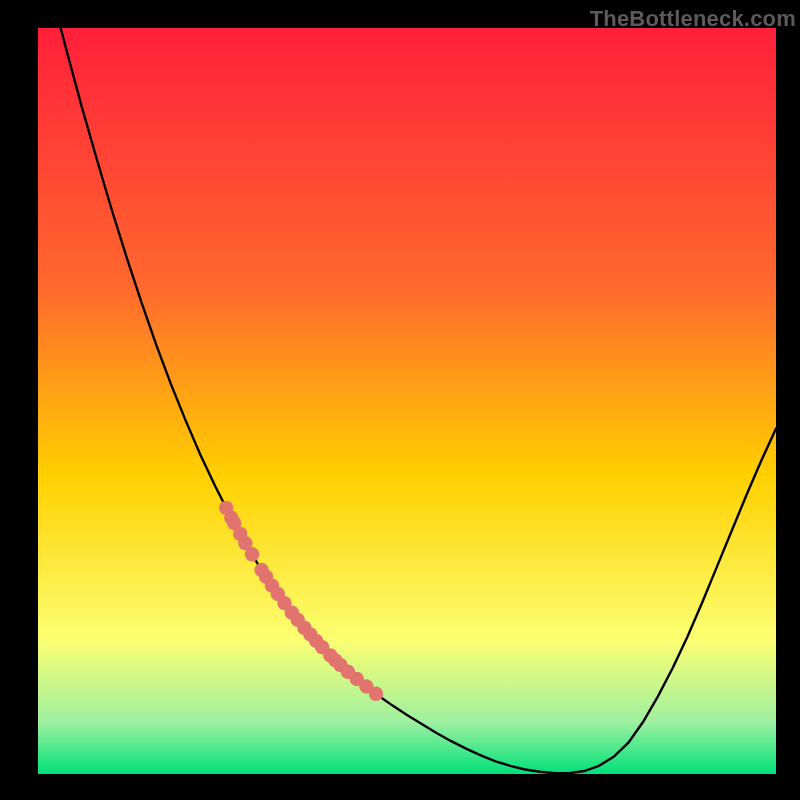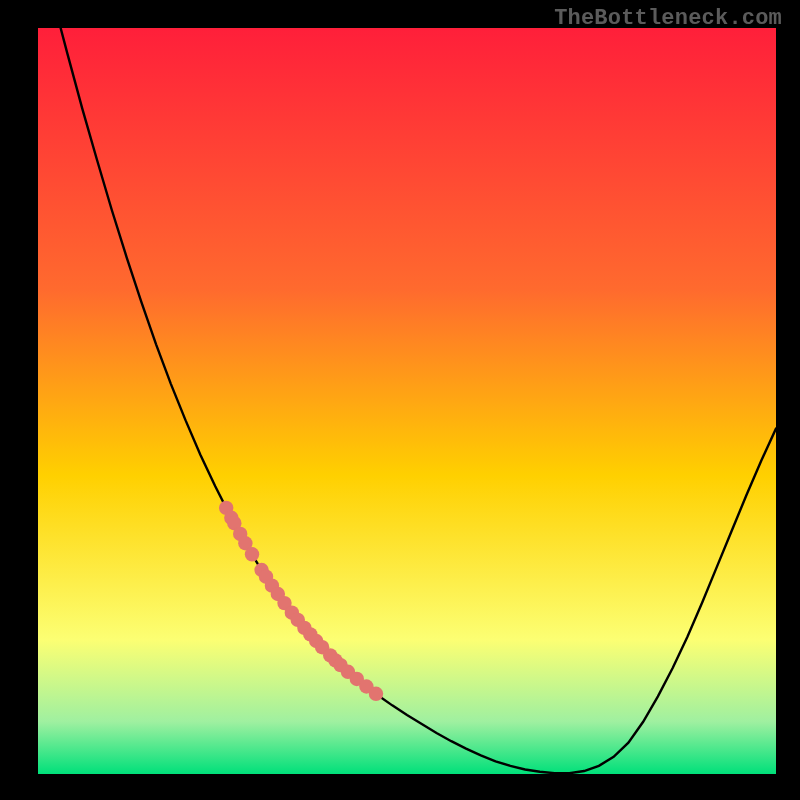--- a/index.html
+++ b/index.html
@@ -12,22 +12,22 @@
   }
   .frame {
     position: relative;
     width: 800px;
     height: 800px;
     background: #000000;
   }
   .watermark {
     position: absolute;
     top: 6px;
-    right: 18px;
-    font-family: Liberation Mono, monospace;
+    right: 4px;
+    font-family: Liberation Sans, sans-serif;
     font-size: 22px;
     font-weight: 600;
     color: #5b5b5b;
     letter-spacing: 0.2px;
     z-index: 5;
   }
   svg.plot {
     position: absolute;
     left: 0;
     top: 0;

